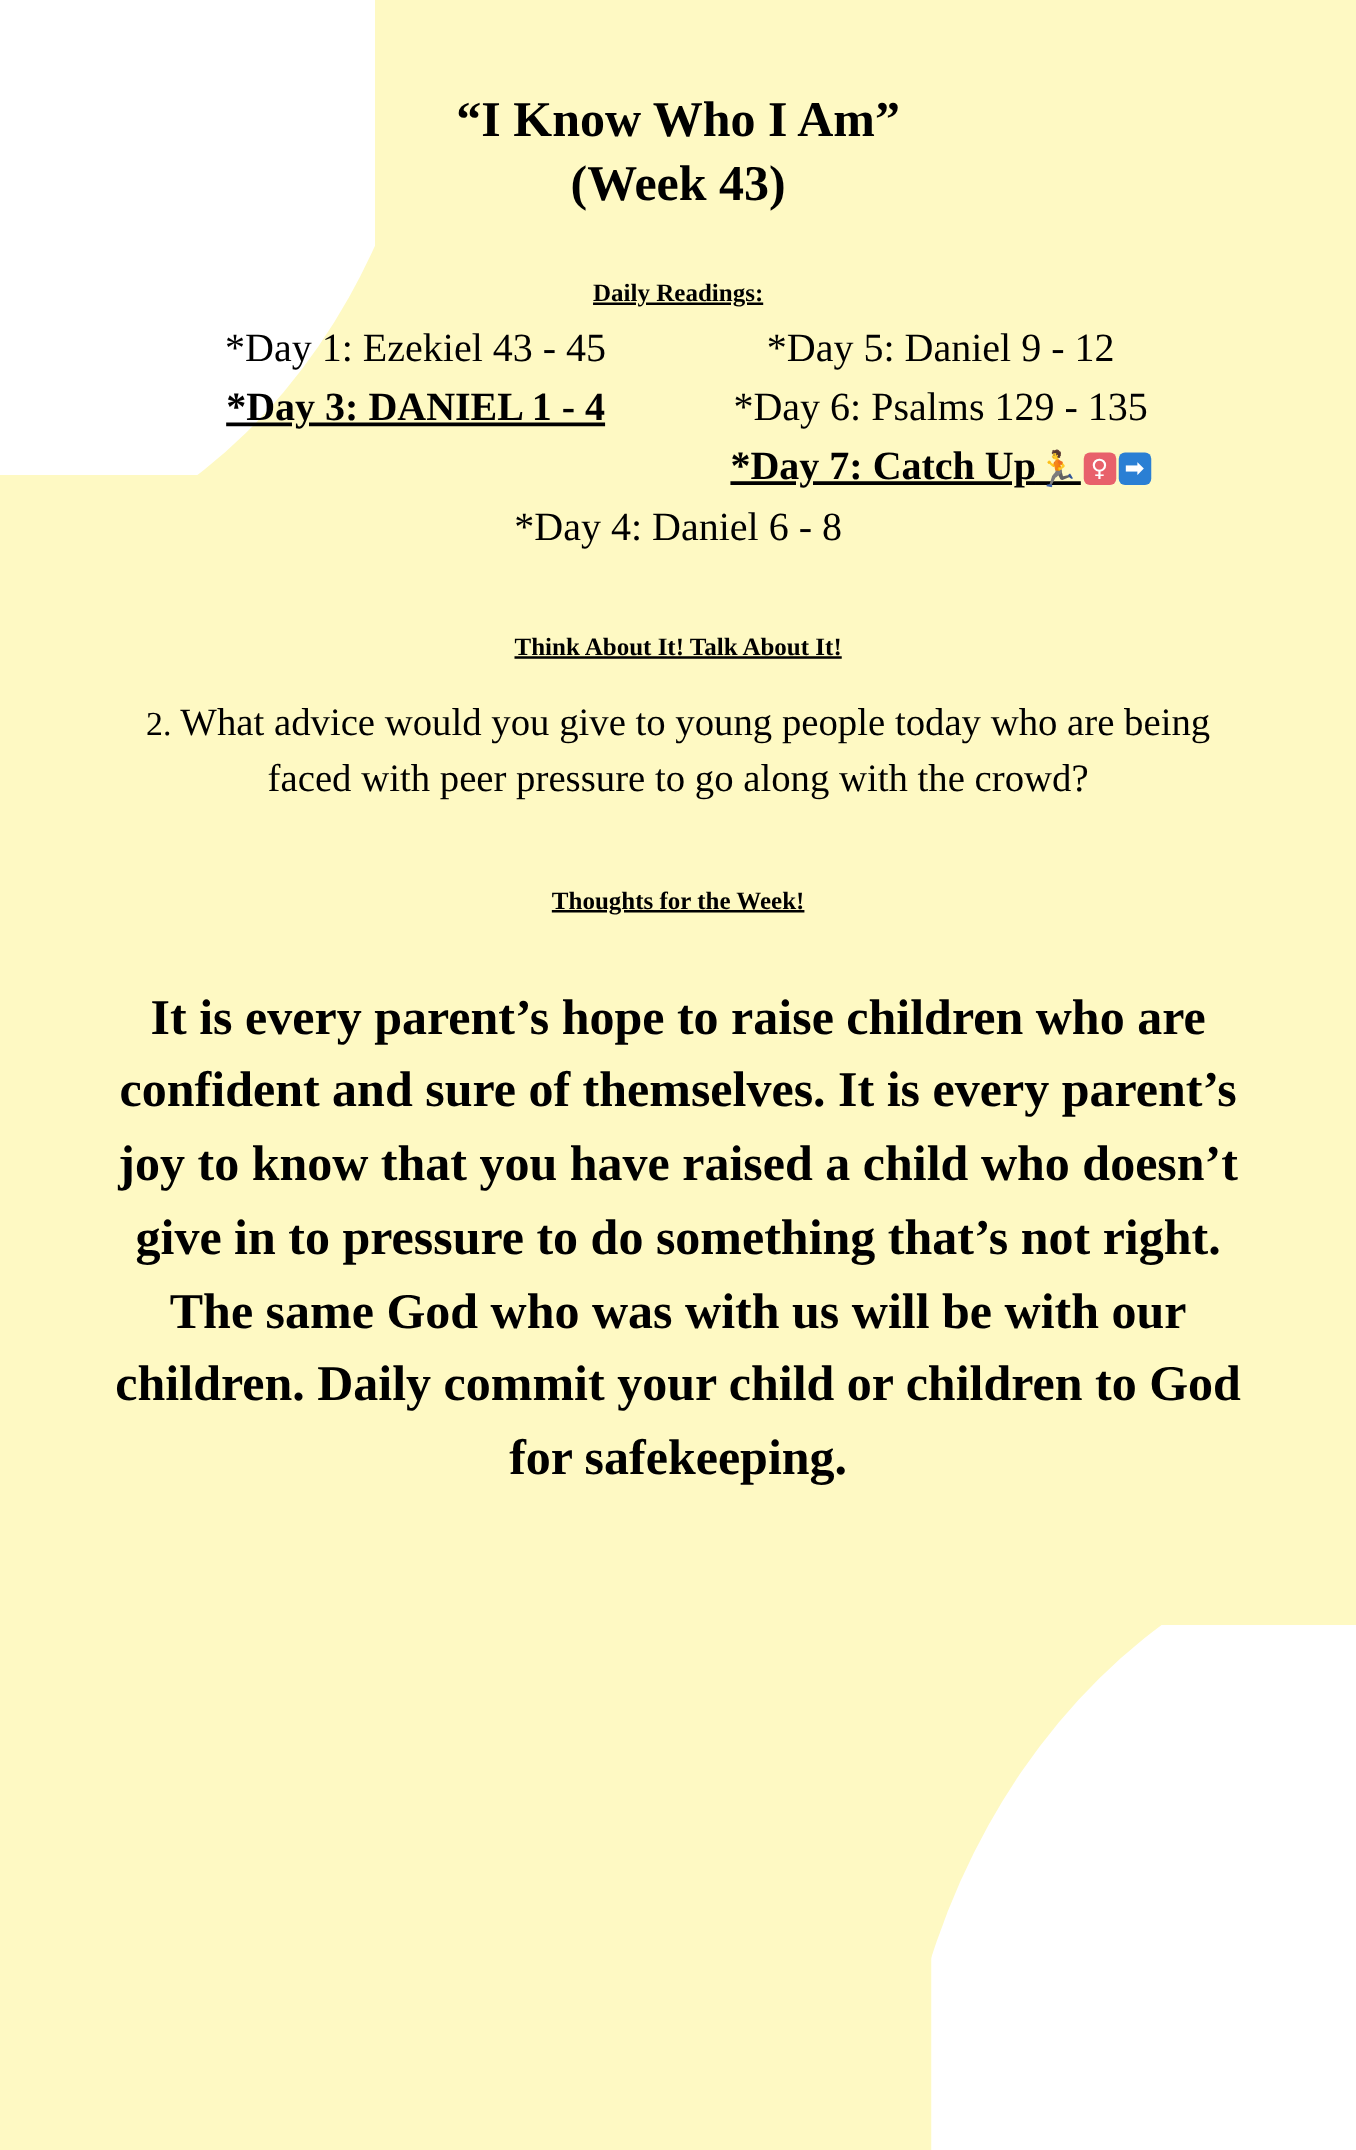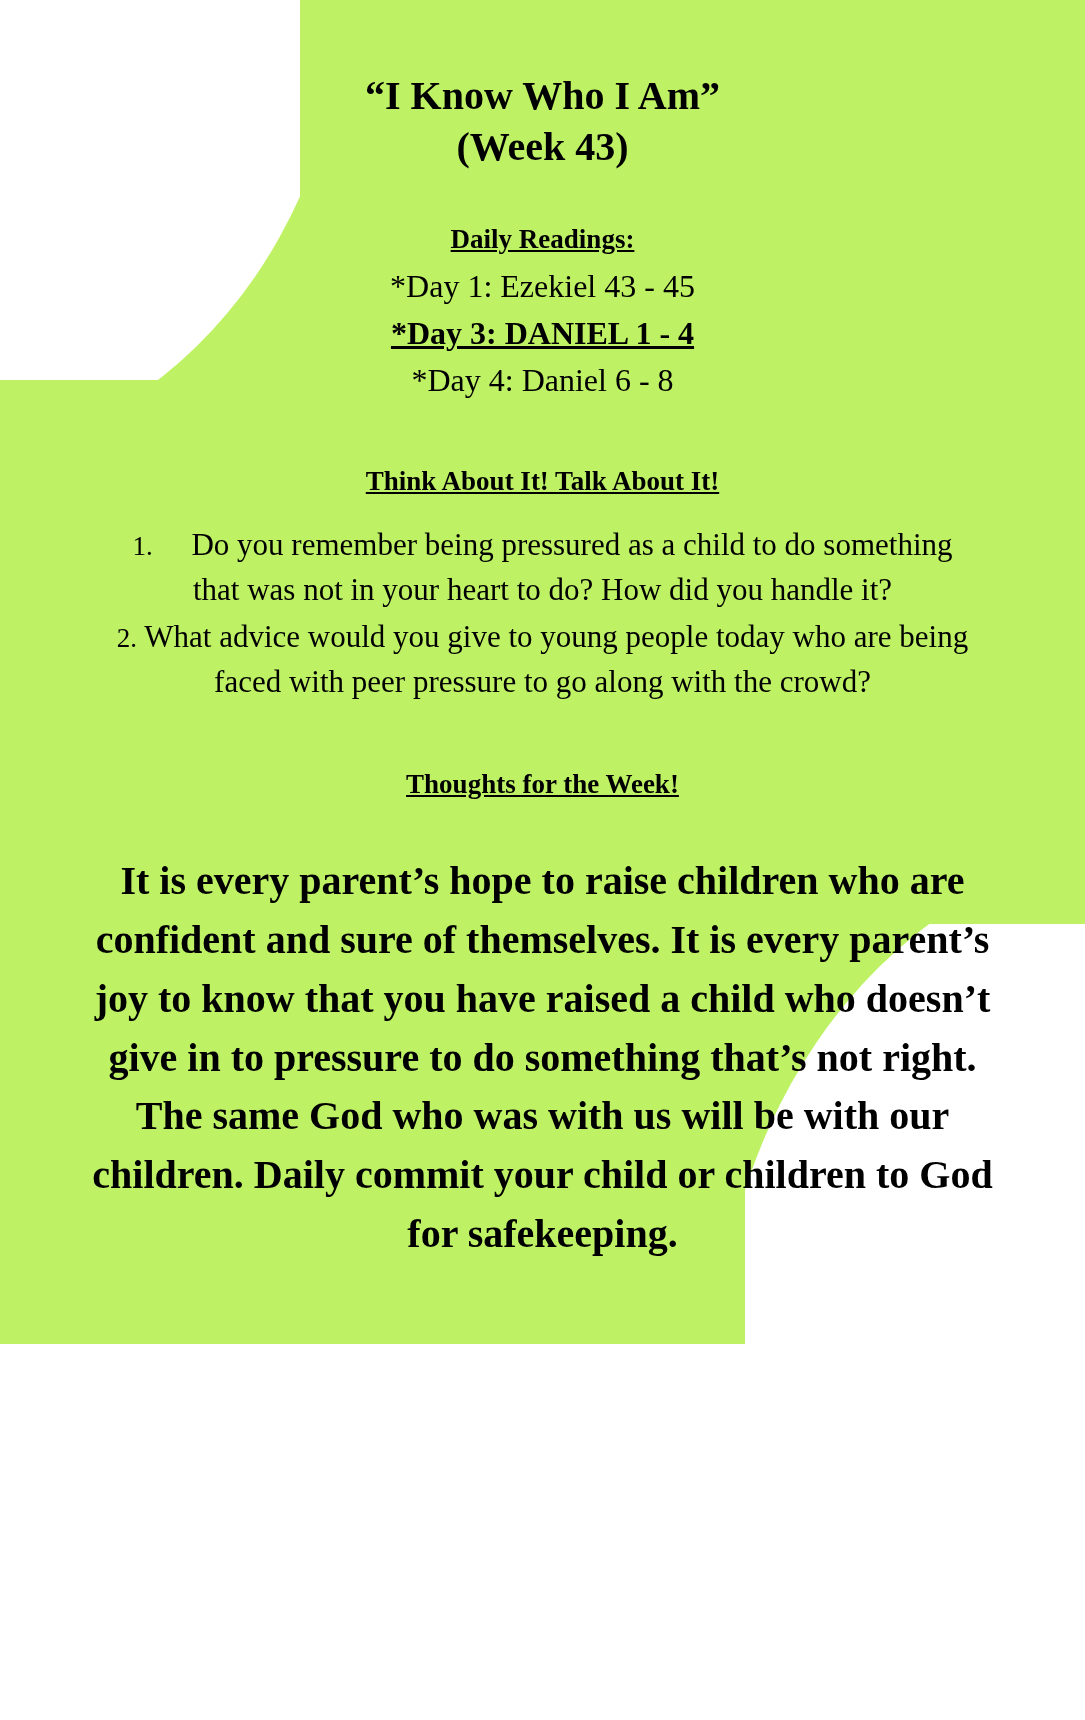--- a/index.html
+++ b/index.html
@@ -6,22 +6,22 @@
     margin: 0;
     padding: 0;
     background: #ffffff;
   }
   body {
     font-family: "Liberation Serif", serif;
   }
   .page {
     position: relative;
     width: 1085px;
-    height: 1344px;
-    background: #bef264;
+    height: 1720px;
+    background: #fef9c3;
     overflow: hidden;
   }
 
   
   .corner-tl {
     position: absolute;
     top: 0;
     left: 0;
     width: 300px;
     height: 380px;
@@ -110,21 +110,21 @@
   }
   .doc-subtitle {
     font-size: 40px;
     font-weight: bold;
     line-height: 1.28;
     color: #000000;
     margin: 0;
   }
 
   .section-heading {
-    font-size: 27px;
+    font-size: 20px;
     font-weight: bold;
     text-decoration: underline;
     color: #000000;
   }
 
   .readings {
     margin-top: 8px;
     font-size: 32px;
     color: #000000;
     line-height: 1.47;
@@ -224,35 +224,36 @@
     <div class="spacer-md"></div>
 
     <div class="section-heading">Daily Readings:</div>
 
     <div class="readings">
       <div class="readings-grid">
         <div class="readings-col col-left">
           <div class="row">*Day 1: Ezekiel 43 - 45</div>
           <div class="row bold-row">*Day 3: DANIEL 1 - 4</div>
         </div>
+        <div class="readings-col col-right">
+          <div class="row">*Day 5: Daniel 9 - 12</div>
+          <div class="row">*Day 6: Psalms 129 - 135</div>
+          <div class="row bold-row"><span>*Day 7: Catch Up</span><span class="emoji-run">🏃</span><span class="badge pink">♀</span><span class="badge blue">➡</span></div>
+        </div>
       </div>
       <div class="day4">*Day 4:  Daniel 6 - 8</div>
     </div>
 
     <div class="spacer-lg"></div>
 
     <div class="section-heading">Think About It!  Talk About It!</div>
 
     <div class="spacer-sm"></div>
 
     <ol class="questions">
-      <li class="q1">
-        <span class="q-num">1.</span>
-        &nbsp;&nbsp;&nbsp;&nbsp;<span>Do you remember being pressured as a child to do something that was not in your heart to do?  How did you handle it?</span>
-      </li>
       <li class="q2">
         <span class="q-num">2.</span>
         <span>What advice would you give to young people today who are being faced with peer pressure to go along with the crowd?</span>
       </li>
     </ol>
 
     <div class="spacer-lg"></div>
 
     <div class="section-heading">Thoughts for the Week!</div>
 

